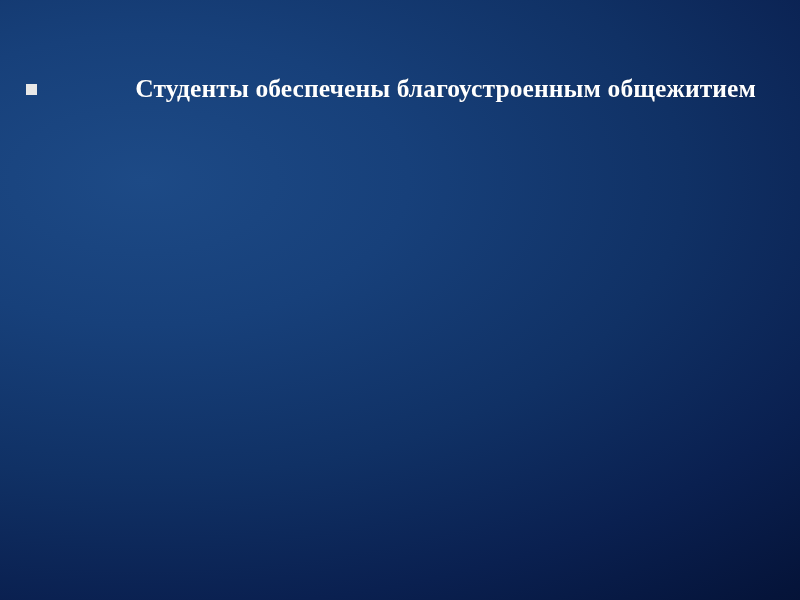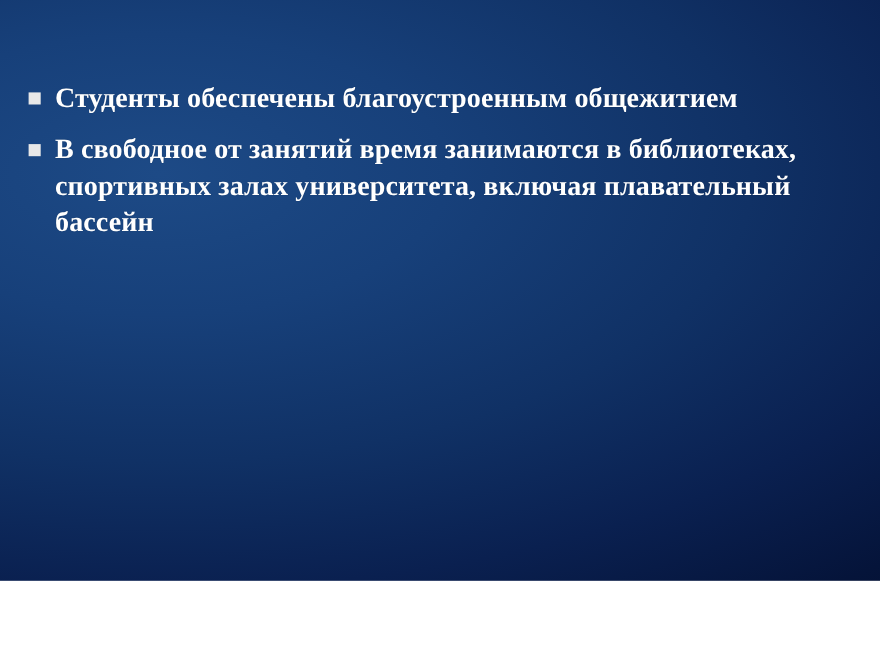--- a/index.html
+++ b/index.html
@@ -8,30 +8,31 @@
   }
   body {
     width: 800px;
     height: 600px;
     overflow: hidden;
     font-family: "Liberation Serif", serif;
   }
   .slide {
     position: relative;
     width: 800px;
-    height: 528px;
+    height: 600px;
     background:
       radial-gradient(ellipse 150% 110% at 18% 30%,
         #1d4a86 0%,
         #17407a 22%,
         #103165 45%,
         #0a2050 65%,
         #05143a 82%,
         #020b26 100%);
     overflow: hidden;
+    text-align: right;
   }
   .slide-body {
     position: absolute;
     left: 0px;
     top: 72px;
     width: 800px;
     padding: 0 44px 0 26px;
     box-sizing: border-box;
   }
   .bullet-row {
@@ -63,19 +64,15 @@
 
 <div class="slide">
   <div class="slide-body">
 
     <div class="bullet-row">
       <span class="bullet-marker"></span>
       <span class="bullet-text">Студенты обеспечены благоустроенным общежитием</span>
     </div>
 
 
-    <div class="bullet-row">
-      <span class="bullet-marker"></span>
-      <span class="bullet-text">В свободное от занятий время занимаются в библиотеках,  спортивных залах университета, включая плавательный бассейн</span>
-    </div>
 
   </div>
 </div>
 
 </body></html>

